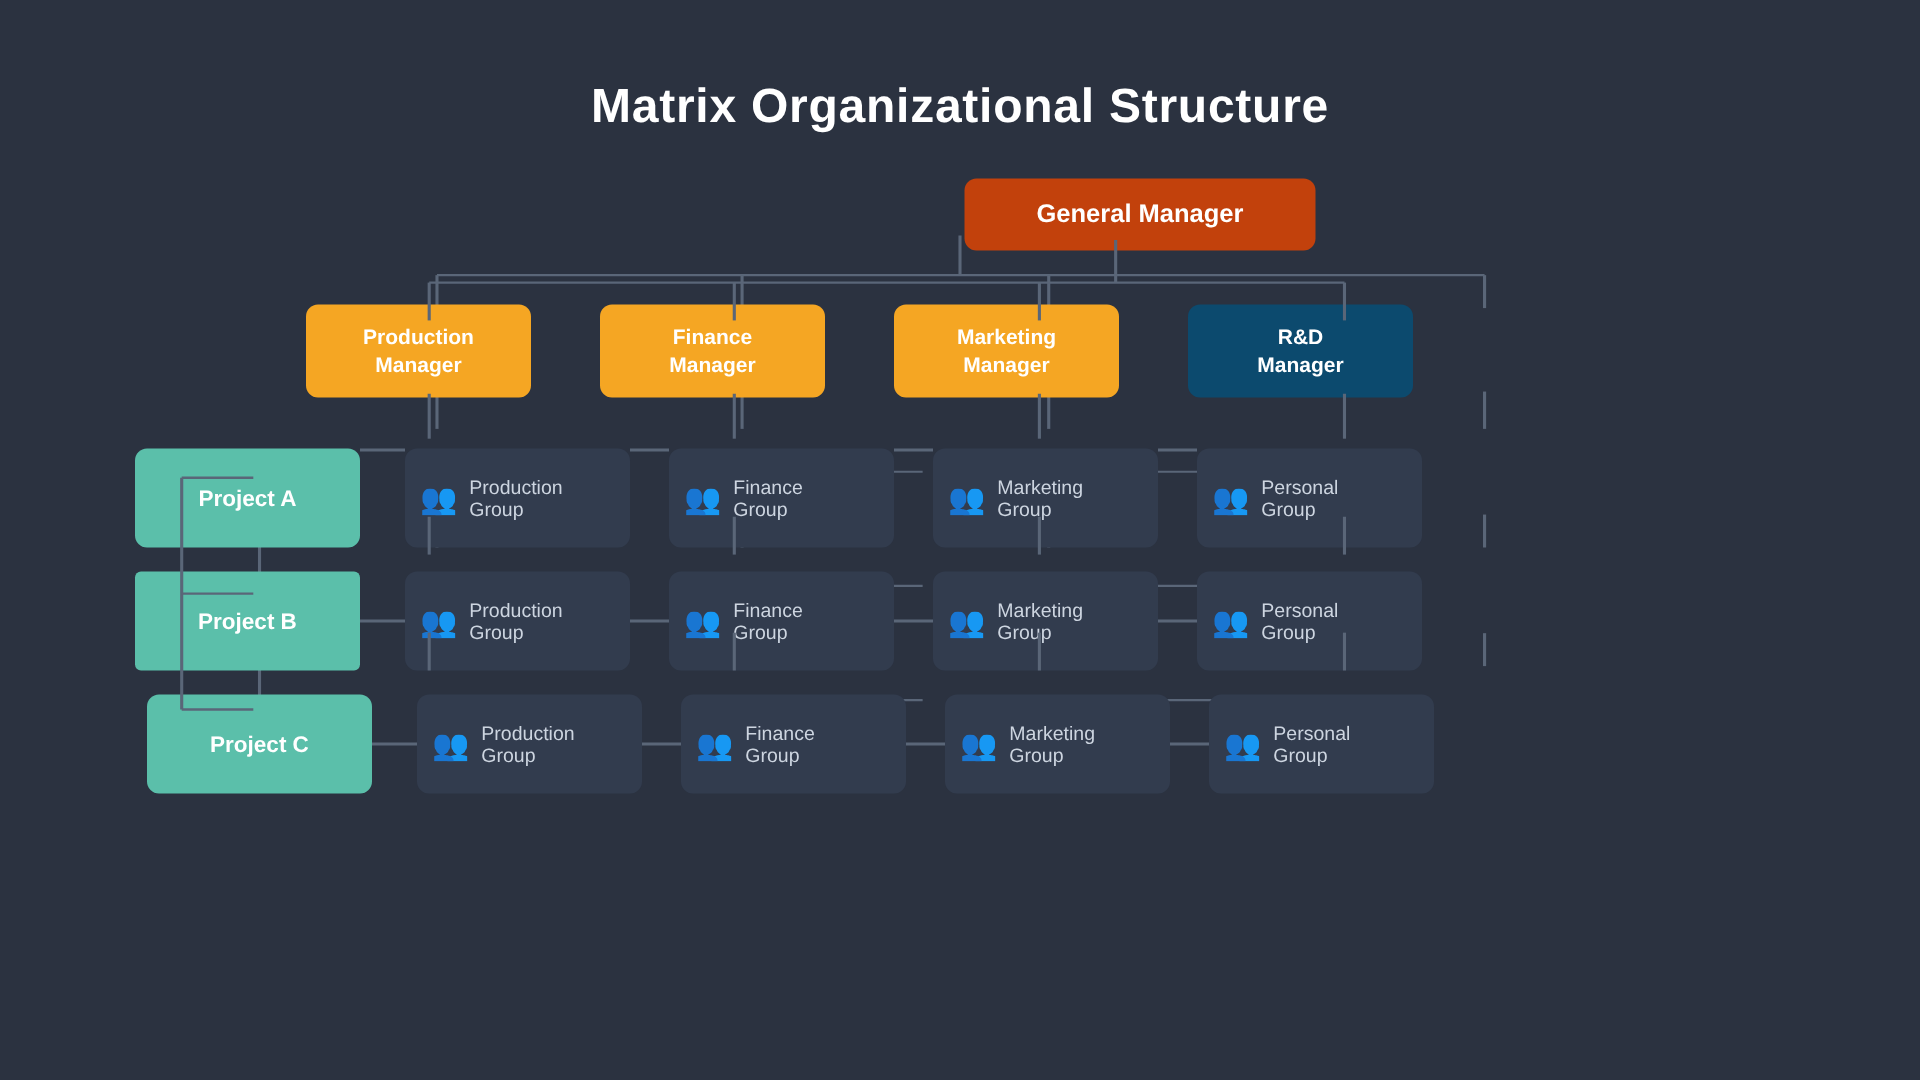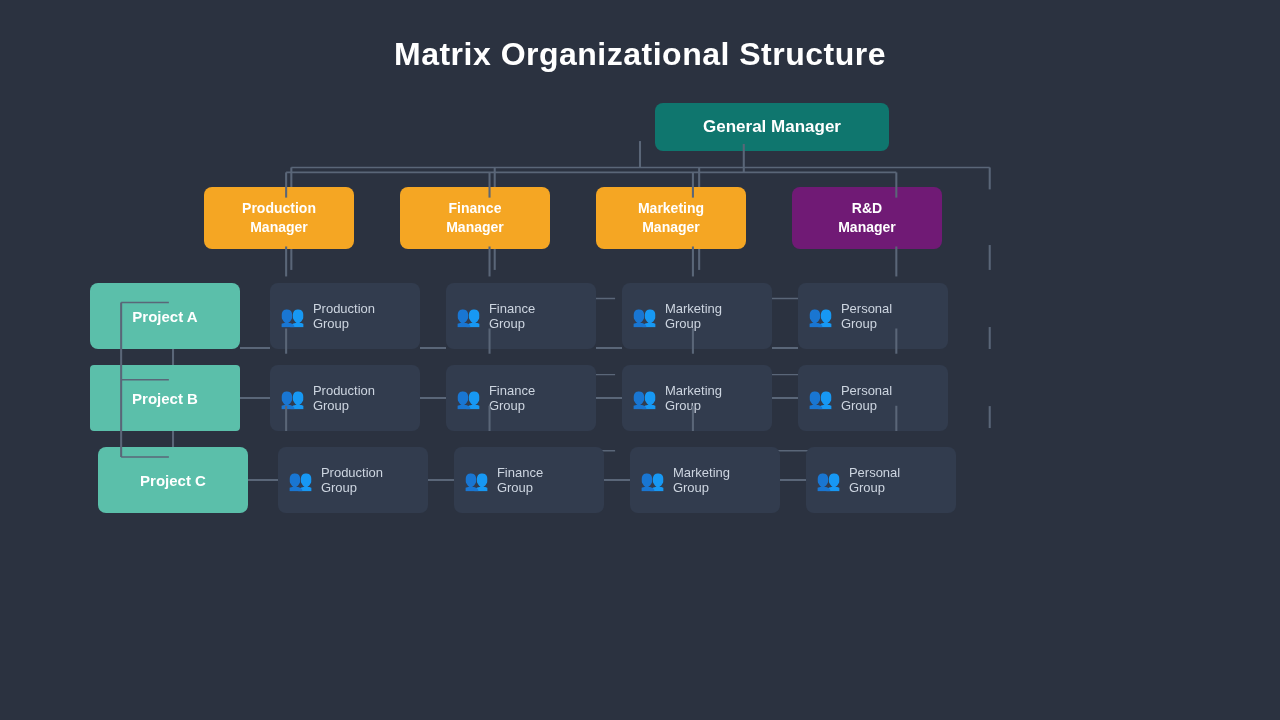--- a/index.html
+++ b/index.html
@@ -12,21 +12,21 @@
       display: flex;
       flex-direction: column;
       align-items: center;
     }
 
     .page-title {
       color: #ffffff;
       font-size: 32px;
       font-weight: 700;
       text-align: center;
-      margin-top: 36px;
+      margin-top: 52px;
       margin-bottom: 30px;
       letter-spacing: 0.5px;
     }
 
     
     .chart-wrapper {
       position: relative;
       width: 1100px;
     }
 
@@ -100,47 +100,47 @@
     <line x1="657" y1="371" x2="780" y2="371" stroke="#5a6678" stroke-width="2"></line>
 
     <line x1="264" y1="475" x2="310" y2="475" stroke="#5a6678" stroke-width="2"></line>
     <line x1="460" y1="475" x2="506" y2="475" stroke="#5a6678" stroke-width="2"></line>
     <line x1="657" y1="475" x2="780" y2="475" stroke="#5a6678" stroke-width="2"></line>
   </svg>
 
   <div class="content-layer">
 
     <div style="display:flex; justify-content:center; width:100%; margin-bottom:0;">
-      <div style="background:#0f766e; border-radius:8px; color:#fff; font-weight:700; font-size:17px;
-                  padding:14px 48px; text-align:center; position:relative; left:132px;">General Manager</div>
+      <div style="background:#c2410c; border-radius:8px; color:#fff; font-weight:700; font-size:17px;
+                  padding:14px 48px; text-align:center; position:relative; left:120px;">General Manager</div>
     </div>
 
     <div style="height:36px;"></div>
 
     <div style="display:flex; width:100%; align-items:center; gap:0; padding-left:114px;">
       <div style="background:#f5a623; border-radius:8px; color:#fff; font-weight:700; font-size:14px;
                   text-align:center; padding:12px 8px; width:150px; min-height:62px; line-height:1.35;
                   display:flex; align-items:center; justify-content:center;">Production<br>Manager</div>
       <div style="width:46px;"></div>
       <div style="background:#f5a623; border-radius:8px; color:#fff; font-weight:700; font-size:14px;
                   text-align:center; padding:12px 8px; width:150px; min-height:62px; line-height:1.35;
                   display:flex; align-items:center; justify-content:center;">Finance<br>Manager</div>
       <div style="width:46px;"></div>
       <div style="background:#f5a623; border-radius:8px; color:#fff; font-weight:700; font-size:14px;
                   text-align:center; padding:12px 8px; width:150px; min-height:62px; line-height:1.35;
                   display:flex; align-items:center; justify-content:center;">Marketing<br>Manager</div>
       <div style="width:46px;"></div>
-      <div style="background:#701a75; border-radius:8px; color:#fff; font-weight:700; font-size:14px;
+      <div style="background:#0c4a6e; border-radius:8px; color:#fff; font-weight:700; font-size:14px;
                   text-align:center; padding:12px 0; width:150px; min-height:62px; line-height:1.35;
                   display:flex; align-items:center; justify-content:center;">R&amp;D<br>Manager</div>
     </div>
 
     <div style="height:34px;"></div>
 
-    <div style="display:flex; width:100%; align-items:flex-end;">
+    <div style="display:flex; width:100%; align-items:flex-start;">
       <div style="background:#5bbfaa; border-radius:8px; color:#fff; font-weight:700; font-size:15px;
                   text-align:center; width:150px; height:66px; display:flex; align-items:center;
                   justify-content:center; flex-shrink:0;">Project A</div>
       <div style="width:30px; height:2px; background:#5a6678; flex-shrink:0;"></div>
       <div style="background:#323c4e; border-radius:8px; color:#cdd5e0; font-size:13px;
                   display:flex; align-items:center; padding:8px 10px; width:150px; height:66px;
                   gap:8px; flex-shrink:0;">
         <span style="font-size:20px; color:#7a8fa6;">👥</span>
         <span>Production<br>Group</span>
       </div>

